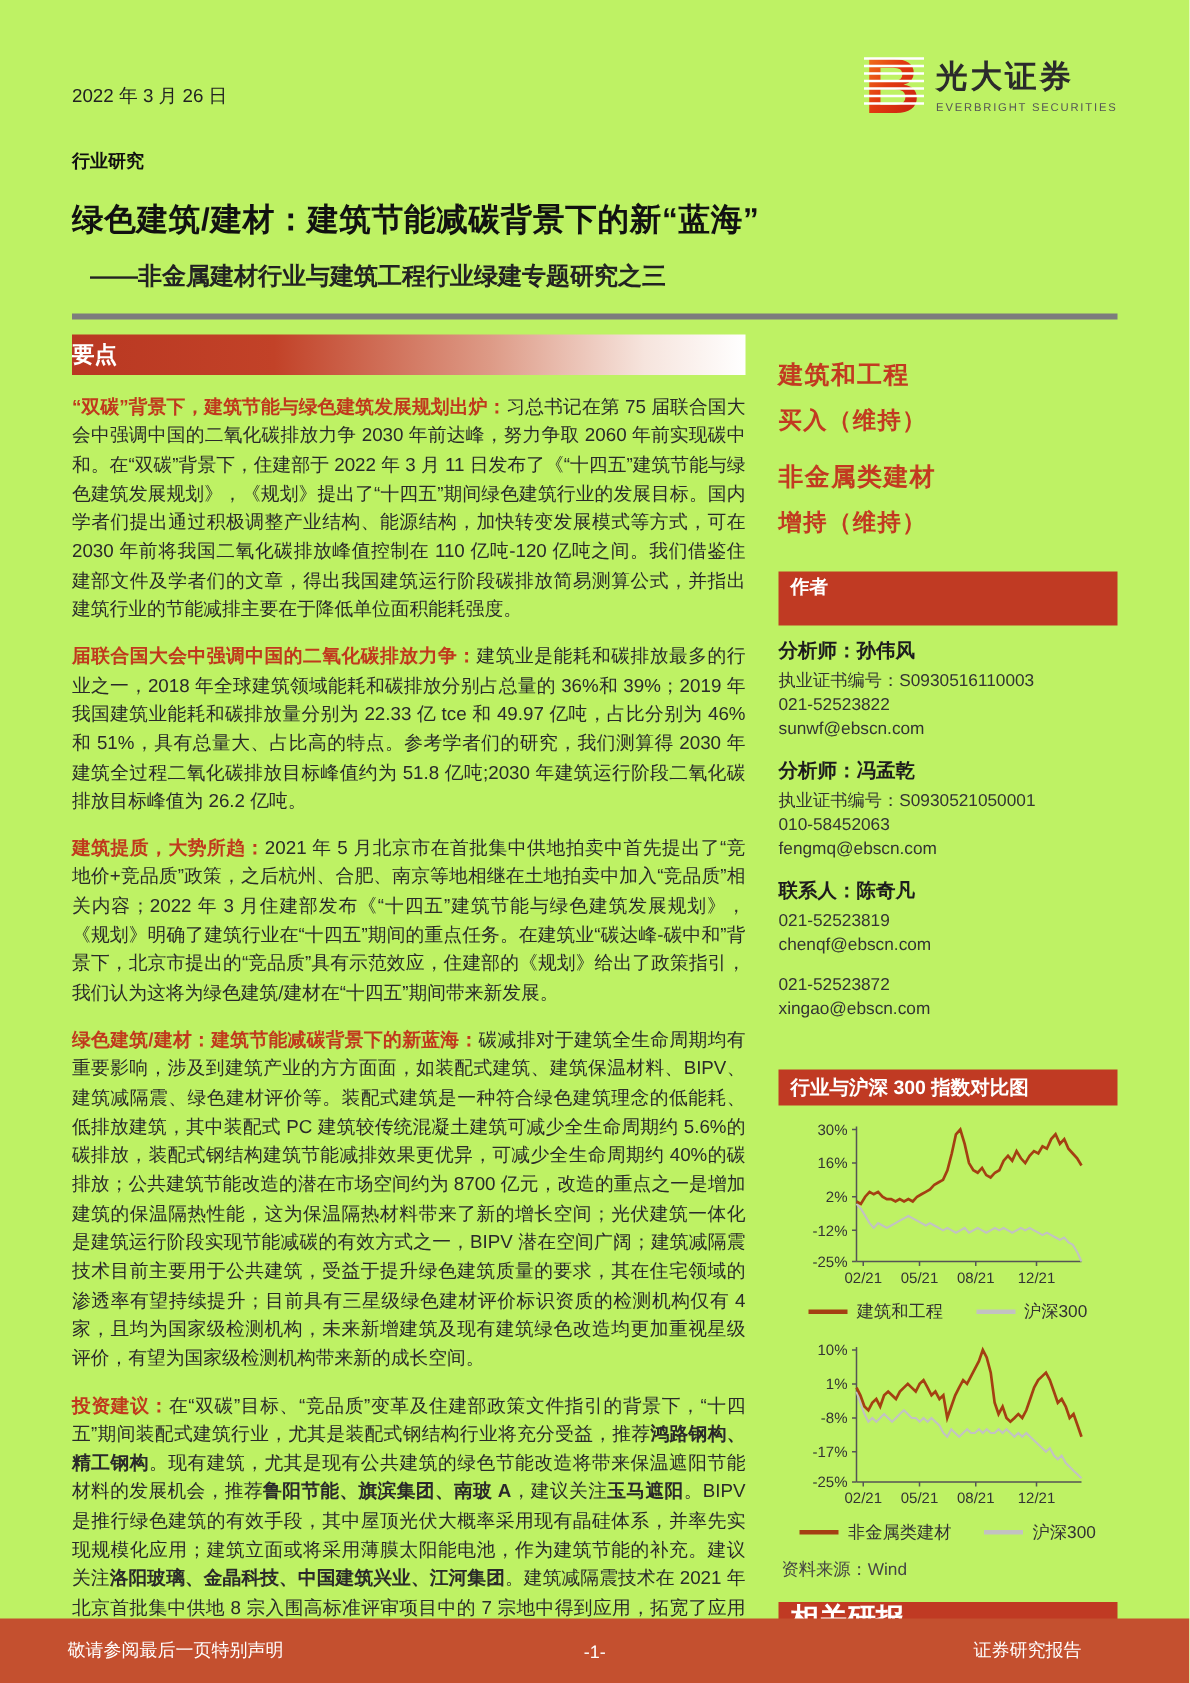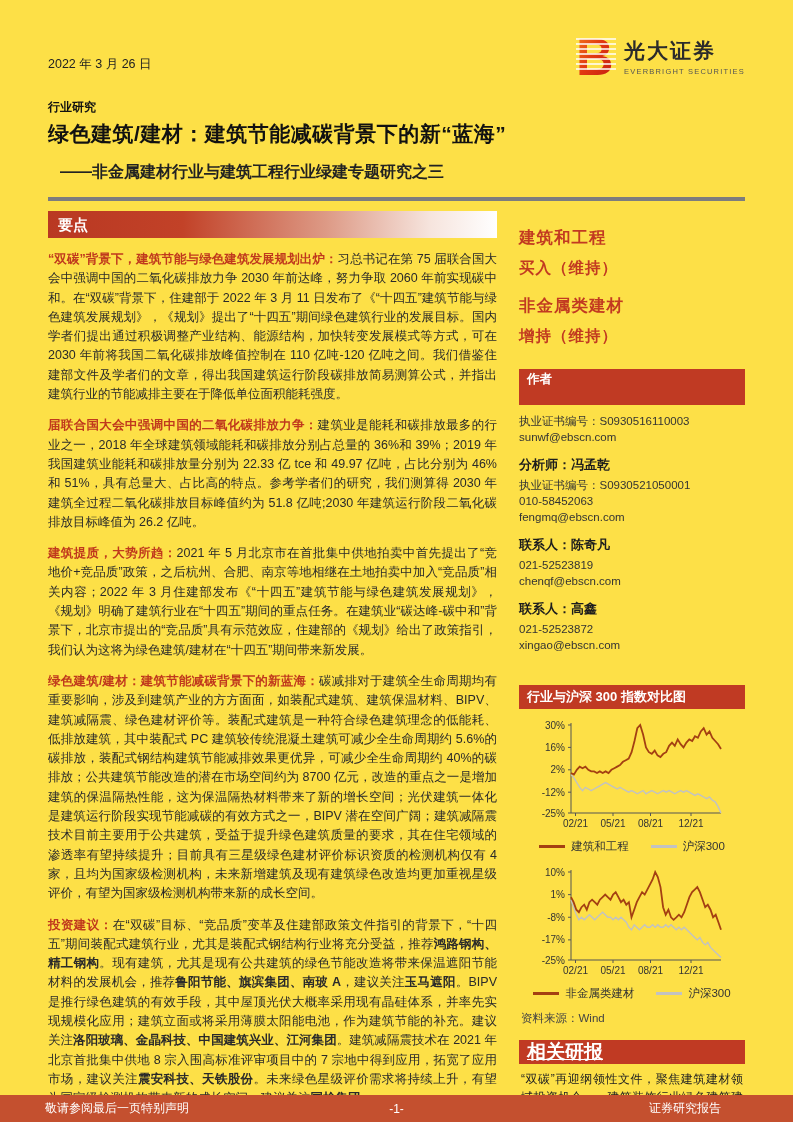--- a/index.html
+++ b/index.html
@@ -1,36 +1,36 @@
 <!DOCTYPE html>
 <html><head>
 <meta charset="utf-8">
 <style>
   * { margin:0; padding:0; box-sizing:border-box; }
   html,body { background:#fff; }
   body { font-family:"Liberation Sans", sans-serif; color:#262626; }
-  .page { position:relative; width:793px; height:1122px; background:#fde047; margin:0 auto; overflow:hidden; }
+  .page { position:relative; width:793px; height:1122px; background:#bef264; margin:0 auto; overflow:hidden; }
 
   
   .hdr { position:relative; padding:34px 48px 0 48px; }
   .date { font-size:12.5px; color:#222; margin-top:22px; }
   .logo { position:absolute; top:33px; right:48px; display:flex; align-items:center; gap:8px; }
   .logo-names .cn { font-size:21px; font-weight:bold; color:#2b2b2b; letter-spacing:2px; }
   .logo-names .en { font-size:7.5px; color:#555; letter-spacing:1.2px; margin-top:2px; }
   .category { font-size:12px; font-weight:bold; color:#111; margin:26px 48px 0 48px; }
-  .title { font-size:21px; font-weight:bold; color:#111; margin:4px 48px 0 48px; letter-spacing:0.5px; }
+  .title { font-size:21px; font-weight:bold; color:#111; margin:16px 48px 0 48px; letter-spacing:0.5px; }
   .subtitle { font-size:16px; font-weight:bold; color:#222; margin:14px 48px 0 60px; }
   .divider { height:4px; background:#7d7d7d; margin:14px 48px 0 48px; }
 
   
   .cols { display:flex; margin:10px 48px 0 48px; gap:22px; }
   .col-l { width:449px; }
   .col-r { width:226px; }
 
-  .kp-banner { height:27px; line-height:27px; color:#fff; font-size:15px; font-weight:bold; padding-left:10px;
+  .kp-banner { height:27px; line-height:27px; color:#fff; font-size:15px; font-weight:bold; 
     background:linear-gradient(to right,#b93822,#c24228 30%,#dd9a86 62%,#f6e4dd 85%,#fff 100%); }
   .para { font-size:12.5px; line-height:19.3px; text-align:justify; margin-top:12px; color:#2a2a2a; }
   .lead { font-weight:bold;margin-top:46px; }
   .lead.red { color:#c0391d; }
   .seg.bold { font-weight:bold; }
 
   .rating-block { margin-top:16px; }
   .rating-ind { font-size:16.5px; font-weight:bold; color:#c23a21; letter-spacing:1px; }
   .rating-val { font-size:15.5px; font-weight:bold; color:#c23a21; margin-top:9px; letter-spacing:1px; }
   .rbar { background:#c03a23; color:#fff; font-weight:bold; padding-left:8px; }
@@ -44,21 +44,21 @@
   .chart { display:block; }
   .legend { display:flex; justify-content:center; gap:22px; margin:2px 0 10px 0; }
   .legend-item { display:flex; align-items:center; gap:6px; font-size:11.5px; color:#333; }
   .legend-line { width:26px; height:2.5px; }
   .src { font-size:11.5px; color:#444; margin:2px 0 14px 2px; }
   .rel-bar { height:24px; line-height:24px; font-size:19px;text-decoration:underline; }
   .rel-list { padding:7px 2px 0 2px; }
   .rel-item { font-size:12px; line-height:17.5px; color:#222; text-align:justify; margin-bottom:4px; }
 
   
-  .footer { position:absolute; left:0; bottom:0; width:100%; height:27px; background:#c4502f; color:#fff;
+  .footer { position:absolute; left:0; bottom:0; width:100%; height:43px; background:#c4502f; color:#fff;
     display:flex; align-items:center; font-size:12px; }
   .footer .fl { margin-left:45px; }
   .footer .fc { position:absolute; left:50%; transform:translateX(-50%); }
   .footer .fr { margin-left:auto; margin-right:72px; }
 </style>
 </head>
 <body>
 
 <div class="page">
 
@@ -119,36 +119,37 @@
           </div>
           <div class="rating-block">
             <div class="rating-ind">非金属类建材</div>
             <div class="rating-val">增持（维持）</div>
           </div>
         </div>
 
       <div class="rbar authors-bar">作者</div>
       <div class="authors-list">
           <div class="person">
+            <div class="pname">分析师：孙伟风</div>
             <div class="pline">执业证书编号：S0930516110003</div>
+            <div class="pline">021-52523822</div>
             <div class="pline">sunwf@ebscn.com</div>
           </div>
           <div class="person">
             <div class="pname">分析师：冯孟乾</div>
             <div class="pline">执业证书编号：S0930521050001</div>
             <div class="pline">010-58452063</div>
             <div class="pline">fengmq@ebscn.com</div>
           </div>
           <div class="person">
             <div class="pname">联系人：陈奇凡</div>
             <div class="pline">021-52523819</div>
             <div class="pline">chenqf@ebscn.com</div>
           </div>
           <div class="person">
-            <div class="pname">联系人：高鑫</div>
             <div class="pline">021-52523872</div>
             <div class="pline">xingao@ebscn.com</div>
           </div>
         </div>
 
       <div class="rbar chart-bar">行业与沪深 300 指数对比图</div>
       <div class="chart-wrap">
           <svg width="226" height="120" class="chart">
             <line x1="52" y1="6" x2="52" y2="96" stroke="#555" stroke-width="1"></line>
             <line x1="52" y1="96" x2="202" y2="96" stroke="#555" stroke-width="1"></line>

